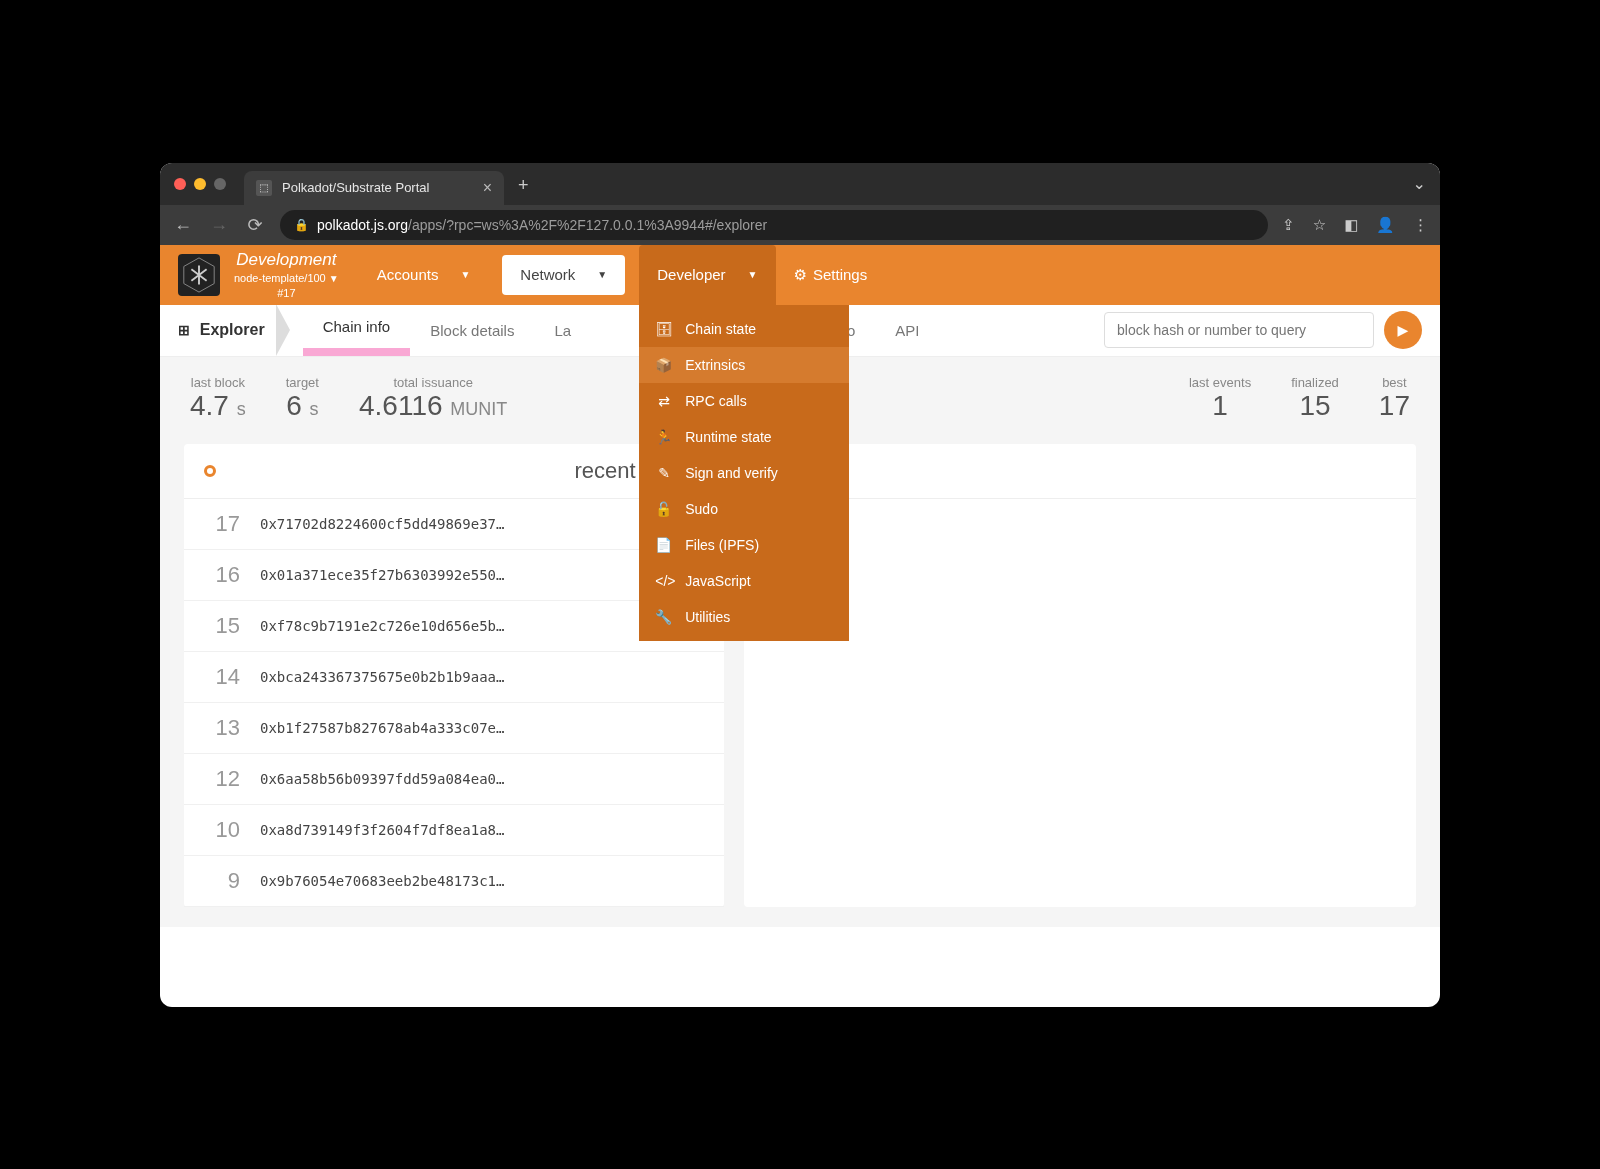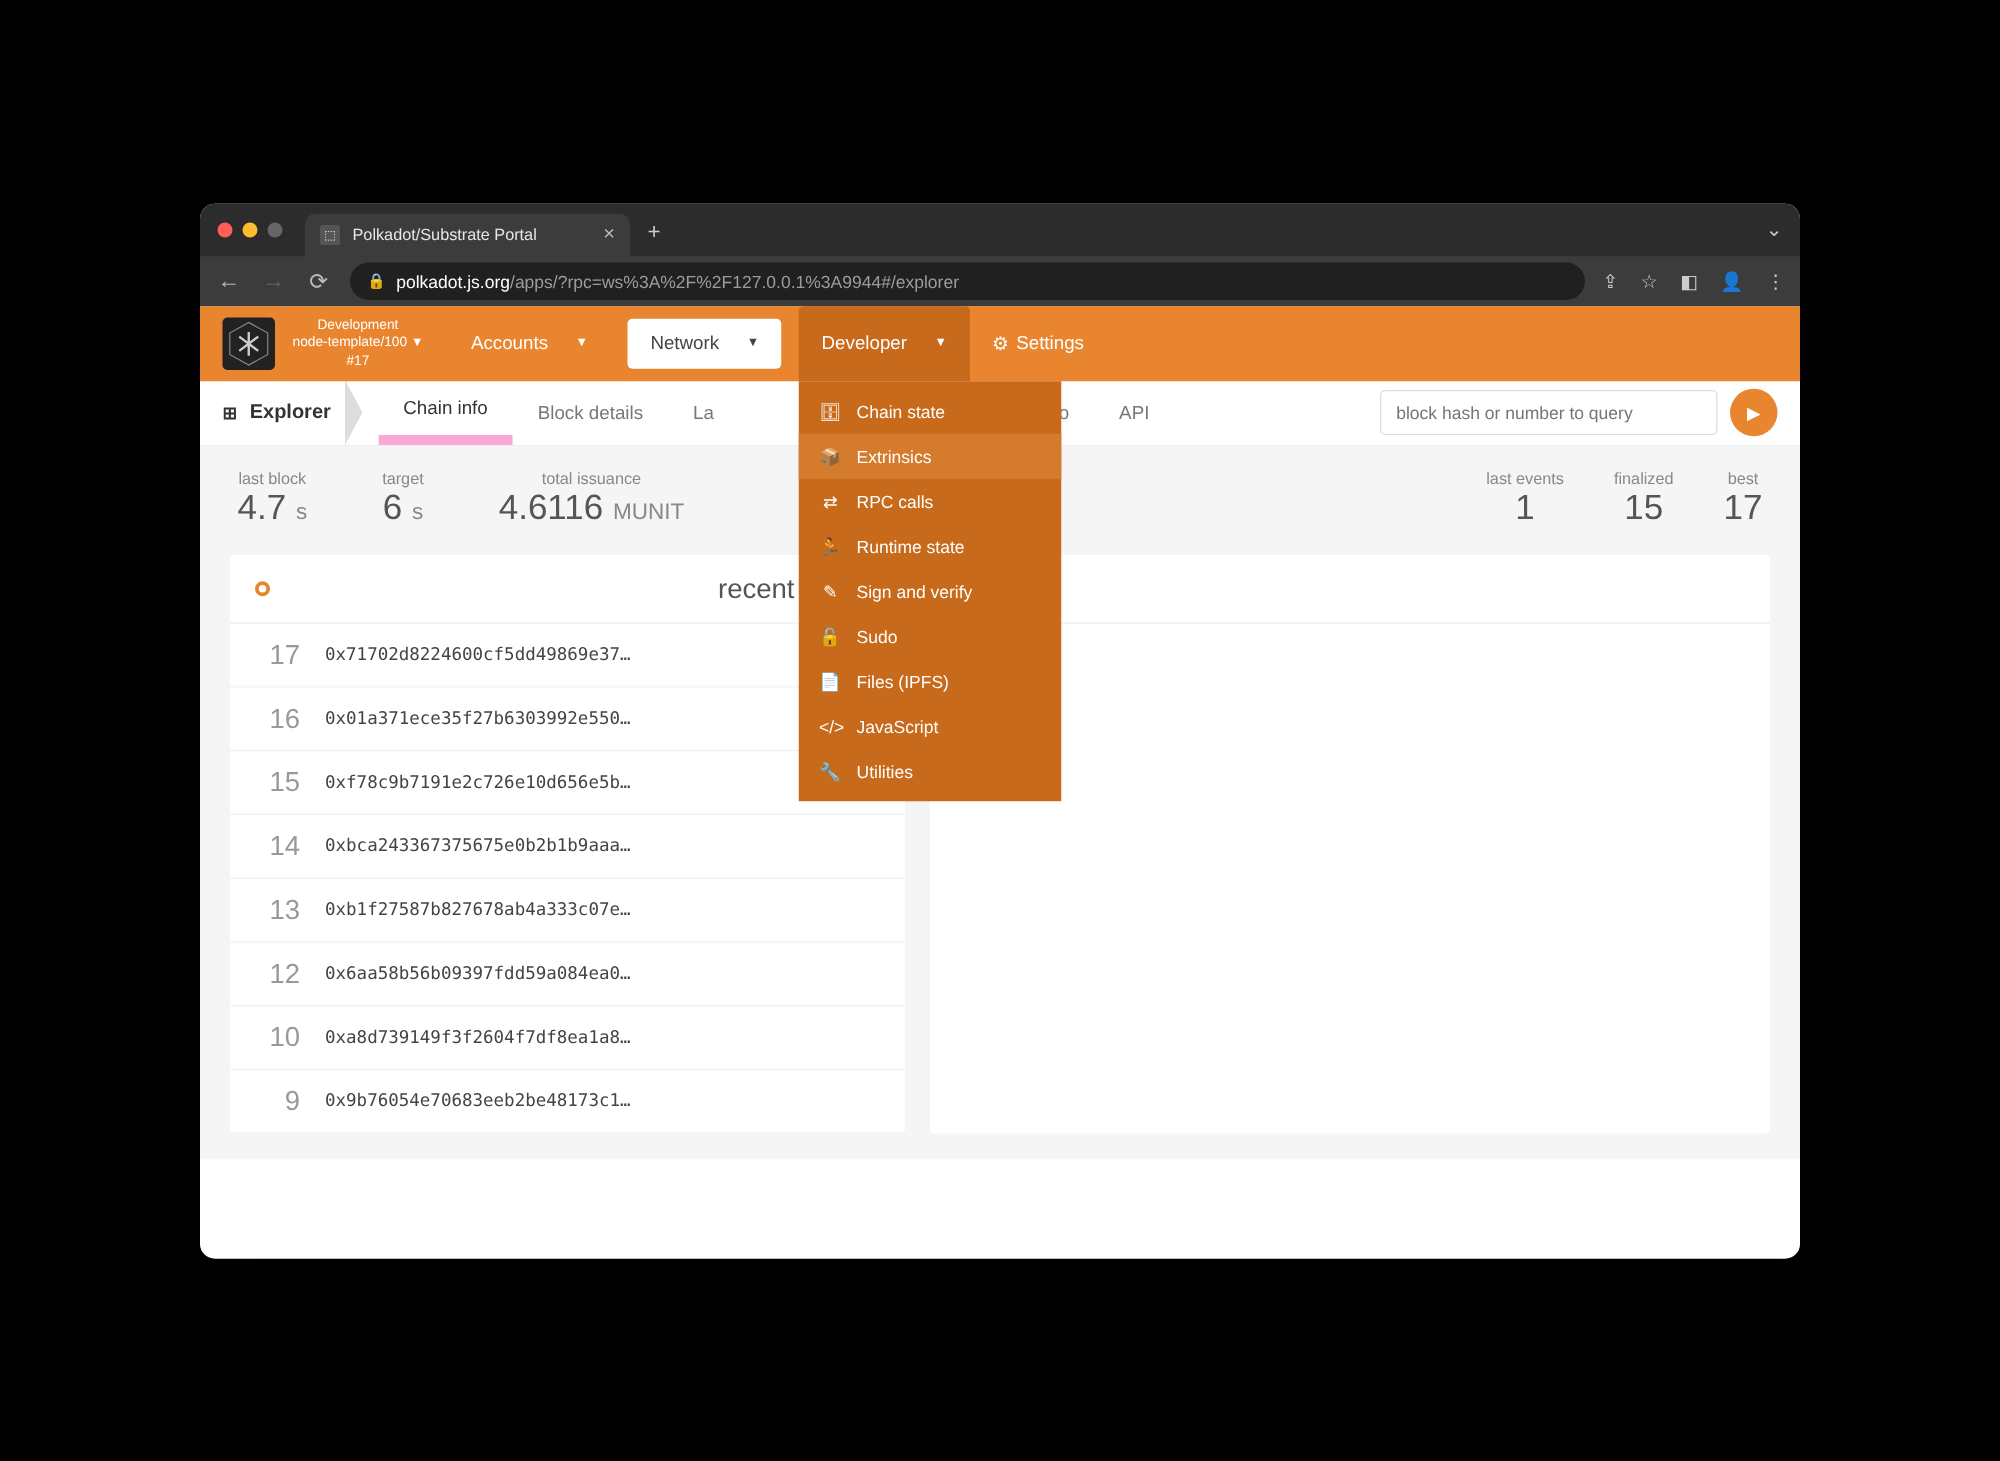--- a/index.html
+++ b/index.html
@@ -22,21 +22,21 @@
 .url-box { flex: 1; background: #202020; border-radius: 20px; height: 30px; display: flex; align-items: center; padding: 0 14px; color: #ddd; font-size: 14px; gap: 8px; }
 .url-box .lock { font-size: 12px; }
 .url-box .host { color: #fff; }
 .url-box .path { color: #9c9c9c; }
 .addr-icons { display: flex; gap: 18px; font-size: 15px; color: #ccc; }
 
 .app-header { background: #e9852e; height: 60px; display: flex; align-items: center; padding: 0 18px; color: #fff; position: relative; z-index: 5; }
 .logo-badge { width: 42px; height: 42px; background: #222; border-radius: 4px; transform: rotate(0deg); position: relative; display: flex; align-items: center; justify-content: center; margin-right: 14px; }
 .logo-badge svg { width: 38px; height: 38px; }
 .chain-info { font-size: 12px; line-height: 1.3; text-align: center; margin-right: 20px; }
-.chain-info .line1 { font-size: 11px; }
+.chain-info .line1 { font-size: 17px; font-style: italic; }
 .chain-info .line2 { font-size: 11px; }
 .chain-info .line2 .caret { font-size: 10px; }
 .nav-items { display: flex; align-items: center; gap: 0; }
 .nav-item { padding: 0 18px; height: 40px; display: flex; align-items: center; gap: 18px; font-size: 15px; cursor: pointer; border-radius: 4px; }
 .nav-item.white { background: #fff; color: #444; }
 .nav-item.active-dev { background: #c86a1b; border-radius: 4px 4px 0 0; height: 60px; }
 .nav-item .caret { font-size: 10px; margin-left: 4px; }
 .nav-settings { display: flex; align-items: center; gap: 6px; padding: 0 18px; font-size: 15px; }
 
 .dev-dropdown { position: absolute; top: 60px; left: 0; background: #c86a1b; width: 210px; padding: 6px 0; color: #fff; font-size: 14px; }
@@ -48,21 +48,21 @@
 .explorer-crumb { display: flex; align-items: center; gap: 10px; font-size: 16px; font-weight: 600; color: #333; }
 .grid-icon { font-size: 14px; }
 .crumb-arrow { width: 0; height: 0; border-top: 26px solid transparent; border-bottom: 26px solid transparent; border-left: 14px solid #fff; margin: 0 12px; position: relative; }
 .crumb-arrow::before { content: ""; position: absolute; left: -15px; top: -26px; border-top: 26px solid transparent; border-bottom: 26px solid transparent; border-left: 14px solid #ddd; }
 .sub-tab { padding: 0 20px; font-size: 15px; color: #777; height: 52px; display: flex; align-items: center; cursor: pointer; }
 .sub-tab.active { color: #333; border-bottom: 8px solid #f9a8d4; font-weight: 500; }
 .sub-right { margin-left: auto; display: flex; align-items: center; gap: 10px; }
 .search-box { border: 1px solid #ddd; border-radius: 4px; height: 36px; width: 270px; padding: 0 12px; font-size: 14px; color: #999; }
 .play-btn { width: 38px; height: 38px; background: #e9852e; border-radius: 50%; color: #fff; display: flex; align-items: center; justify-content: center; font-size: 14px; }
 
-.stats-bar { background: #f5f5f5; padding: 18px 30px 22px; display: flex; gap: 60px; }
+.stats-bar { background: #f5f5f5; padding: 18px 30px 22px; display: flex; gap: 40px; }
 .stat { text-align: center; }
 .stat .label { font-size: 13px; color: #888; }
 .stat .value { font-size: 28px; color: #555; font-weight: 300; }
 .stat .value .unit { font-size: 18px; color: #888; }
 .stats-right { margin-left: auto; display: flex; gap: 40px; }
 
 .content { background: #f5f5f5; padding: 0 24px 20px; display: flex; gap: 20px; }
 .panel { background: #fff; border-radius: 4px; flex: 1; }
 .panel-header { padding: 14px 20px; display: flex; align-items: center; gap: 10px; font-size: 22px; color: #555; font-weight: 300; border-bottom: 1px solid #eee; justify-content: space-between; }
 .panel-header .dot { width: 12px; height: 12px; border: 3px solid #e9852e; border-radius: 50%; }

